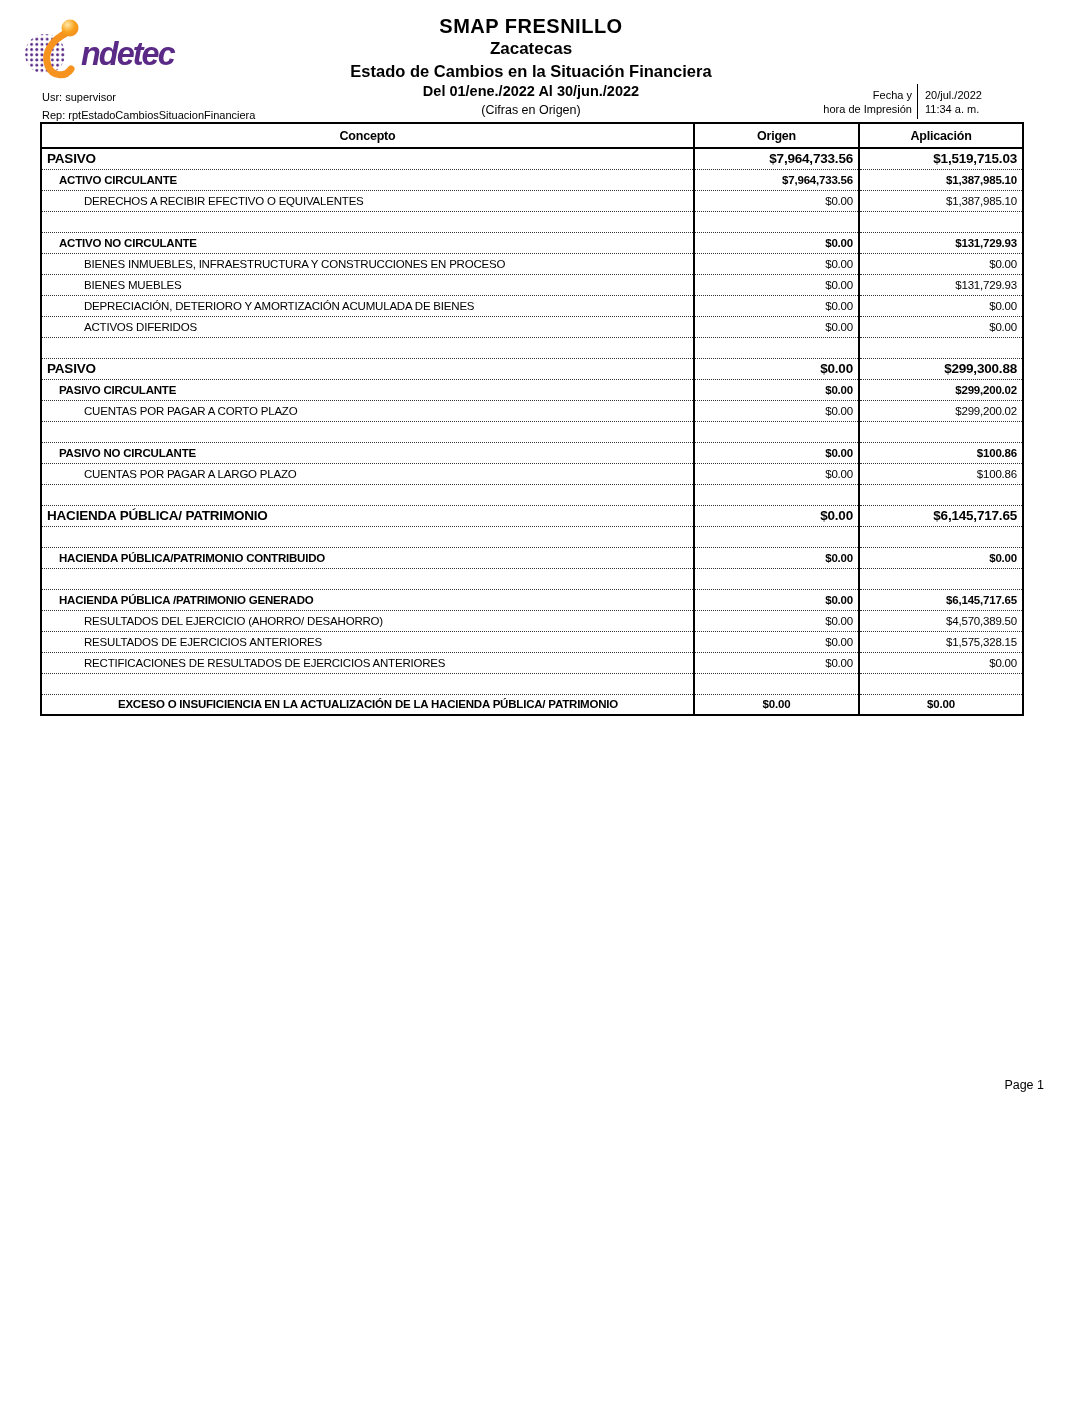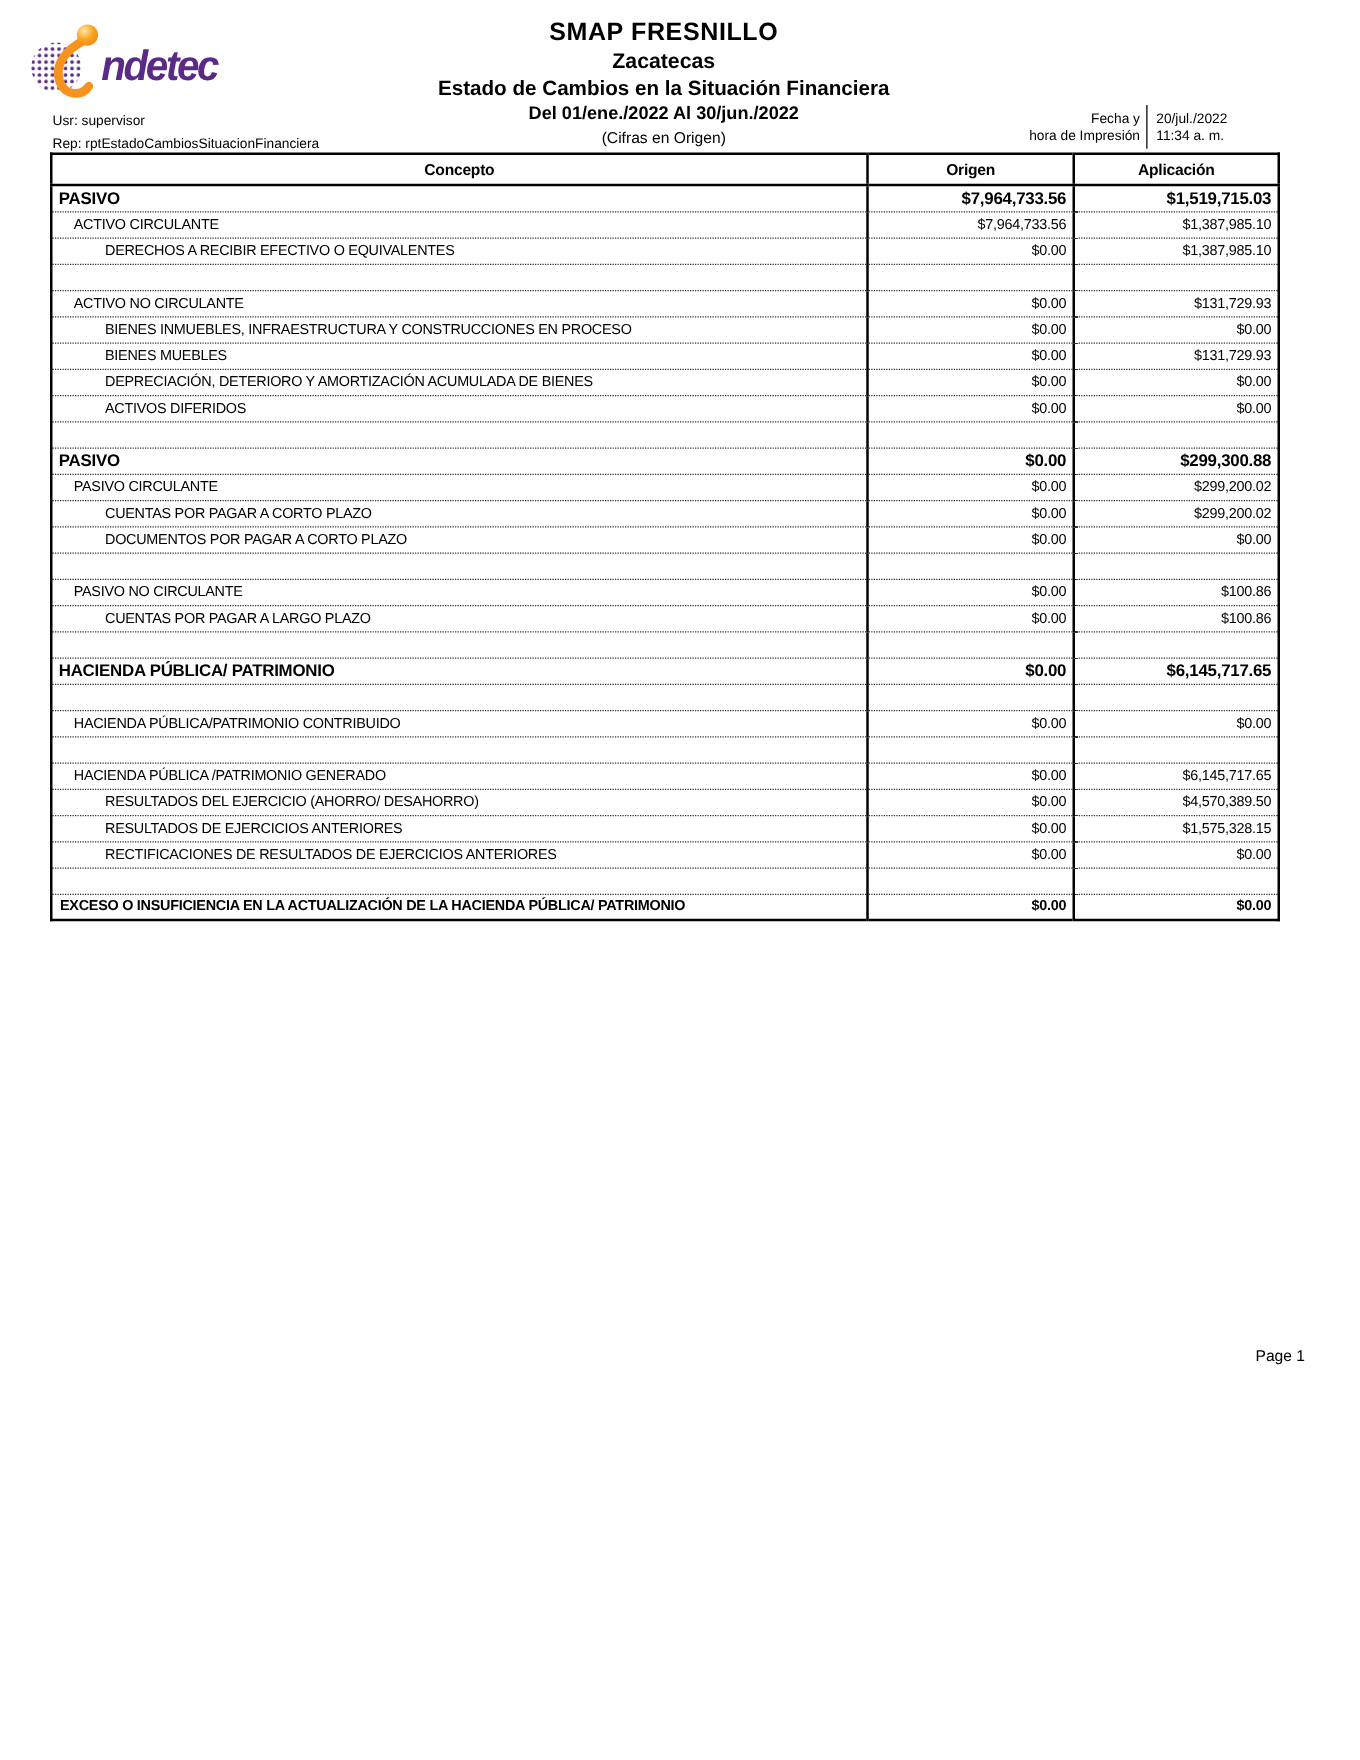--- a/index.html
+++ b/index.html
@@ -56,27 +56,27 @@
     letter-spacing:-0.2px;
   }
   table.report th {
     height:25px;
     font-size:12.5px; font-weight:bold;
     text-align:center;
     border-bottom:2px solid #000;
   }
   table.report th + th, table.report td + td { border-left:2px solid #000; }
   table.report tbody td { border-bottom:1px dotted #333; height:21px; padding:0 5px; }
-  table.report tbody tr:last-child td { border-bottom:none; }
+  table.report tbody tr:last-child td { border-bottom:none;text-align:center; }
 
   td.num { text-align:right; padding-right:6px; }
 
   tr.r-h1 td { font-weight:bold; font-size:13.5px; height:23px; }
   tr.r-h1 td.c { padding-left:5px; }
-  tr.r-h2 td { font-weight:normal; font-size:11.5px;margin-top:48px; }
+  tr.r-h2 td { font-weight:bold; font-size:11.5px;margin-top:48px; }
   tr.r-h2 td.c { padding-left:17px; }
   tr.r-li td { font-size:11.5px; }
   tr.r-li td.c { padding-left:42px; }
   tr.r-hx td { font-weight:bold; font-size:11.5px; }
   tr.r-hx td.c { padding-left:6px; }
   tr.r-blank td { height:21px; }
 
   
   .page-number { position:absolute; right:44px; bottom:16px; font-size:12.5px; }
 </style>
@@ -197,25 +197,20 @@
         <tr class="r-h2">
           <td class="c">PASIVO CIRCULANTE</td>
           <td class="num">$0.00</td>
           <td class="num">$299,200.02</td>
         </tr>
         <tr class="r-li">
           <td class="c">CUENTAS POR PAGAR A CORTO PLAZO</td>
           <td class="num">$0.00</td>
           <td class="num">$299,200.02</td>
         </tr>
-        <tr class="r-li">
-          <td class="c">DOCUMENTOS POR PAGAR A CORTO PLAZO</td>
-          <td class="num">$0.00</td>
-          <td class="num">$0.00</td>
-        </tr>
         <tr class="r-blank">
           <td class="c"></td>
           <td class="num"></td>
           <td class="num"></td>
         </tr>
         <tr class="r-h2">
           <td class="c">PASIVO NO CIRCULANTE</td>
           <td class="num">$0.00</td>
           <td class="num">$100.86</td>
         </tr>

